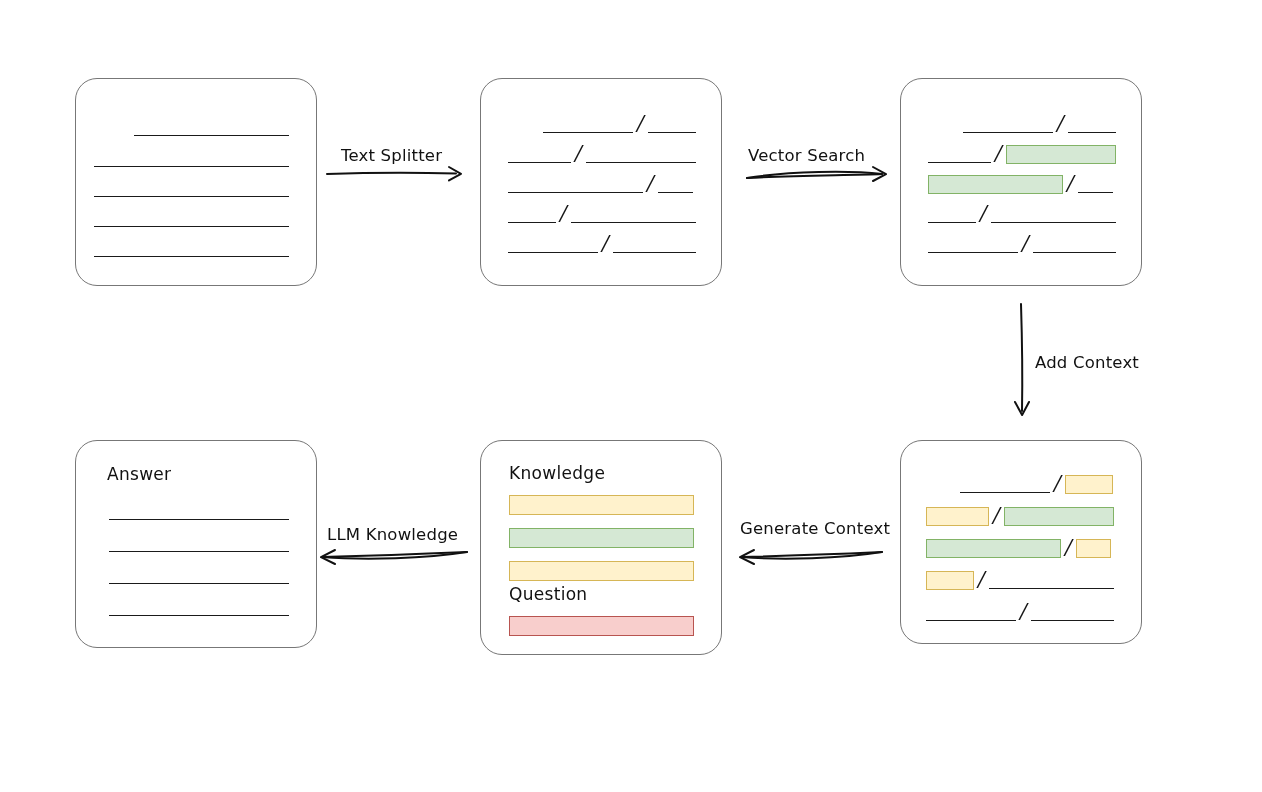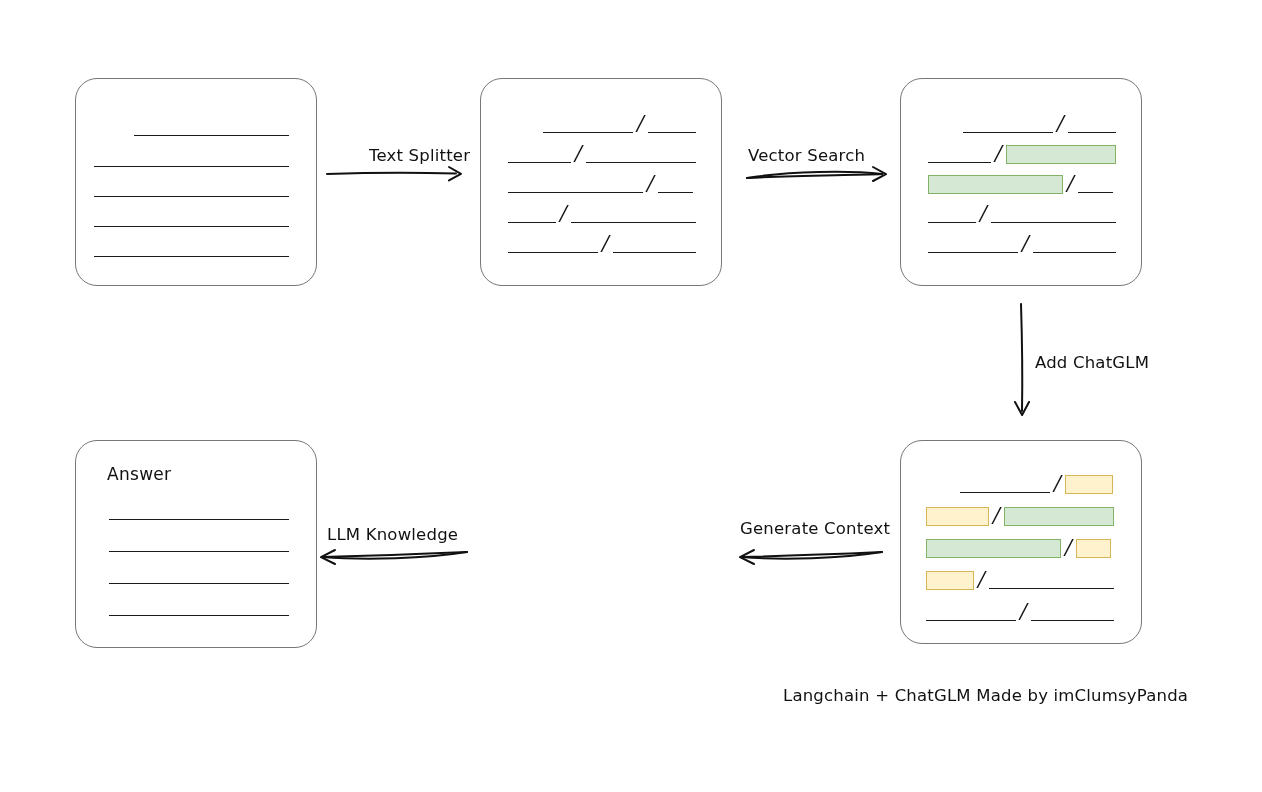--- a/index.html
+++ b/index.html
@@ -139,23 +139,23 @@
     <path d="M145,10 C100,12 46,14 4,15" fill="none" stroke="#111" stroke-width="2" stroke-linecap="round"></path>
     <path d="M17,8 L3,15.2 L17,22" fill="none" stroke="#111" stroke-width="2" stroke-linejoin="round" stroke-linecap="round"></path>
   </svg>
 
   <svg class="arrow" style="left:318px; top:542px;" width="152" height="30" viewBox="0 0 152 30">
     <path d="M149,10 C108,16.5 48,18.5 4,15" fill="none" stroke="#111" stroke-width="2" stroke-linecap="round"></path>
     <path d="M149,10 C104,12 48,14 4,15" fill="none" stroke="#111" stroke-width="2" stroke-linecap="round"></path>
     <path d="M17,8 L3,15.2 L17,22" fill="none" stroke="#111" stroke-width="2" stroke-linejoin="round" stroke-linecap="round"></path>
   </svg>
 
-  <div class="edge-label" style="left:341px; top:146px;margin-left:28px;">Text Splitter</div>
+  <div class="edge-label" style="left:341px; top:146px;">Text Splitter</div>
   <div class="edge-label" style="left:748px; top:146px;">Vector Search</div>
-  <div class="edge-label" style="left:1035px; top:353px;">Add ChatGLM</div>
+  <div class="edge-label" style="left:1035px; top:353px;">Add Context</div>
   <div class="edge-label" style="left:740px; top:519px;">Generate Context</div>
   <div class="edge-label" style="left:327px; top:525px;">LLM Knowledge</div>
 
   <div class="box" style="left:75px; top:78px; width:242px; height:208px;">
     <div class="row" style="left:58px; top:37px; width:155px;">
       <div class="seg line" style="width:155px;"></div>
     </div>
     <div class="row" style="left:18px; top:68px; width:195px;">
       <div class="seg line" style="width:195px;"></div>
     </div>
@@ -247,24 +247,31 @@
       <div class="slash">/</div>
       <div class="seg line" style="width:125px;"></div>
     </div>
     <div class="row" style="left:25px; top:160px;">
       <div class="seg line" style="width:90px;"></div>
       <div class="slash">/</div>
       <div class="seg line" style="width:83px;"></div>
     </div>
   </div>
 
+  <div class="box" style="left:480px; top:440px; width:242px; height:215px;">
+    <div class="box-label" style="left:28px; top:22px;">Knowledge</div>
+    <div class="bar yellow" style="left:28px; top:54px; width:185px;"></div>
+    <div class="bar green" style="left:28px; top:87px; width:185px;"></div>
+    <div class="bar yellow" style="left:28px; top:120px; width:185px;"></div>
+    <div class="box-label" style="left:28px; top:143px;">Question</div>
+    <div class="bar red" style="left:28px; top:175px; width:185px;"></div>
+  </div>
 
   <div class="box" style="left:75px; top:440px; width:242px; height:208px;">
     <div class="box-label" style="left:31px; top:23px;">Answer</div>
     <div class="hline" style="left:33px; top:78px; width:180px;"></div>
     <div class="hline" style="left:33px; top:110px; width:180px;"></div>
     <div class="hline" style="left:33px; top:142px; width:180px;"></div>
     <div class="hline" style="left:33px; top:174px; width:180px;"></div>
   </div>
 
-  <div class="footer" style="left:783px; top:686px;">Langchain + ChatGLM Made by imClumsyPanda</div>
 
 </div>
 
 </body></html>

